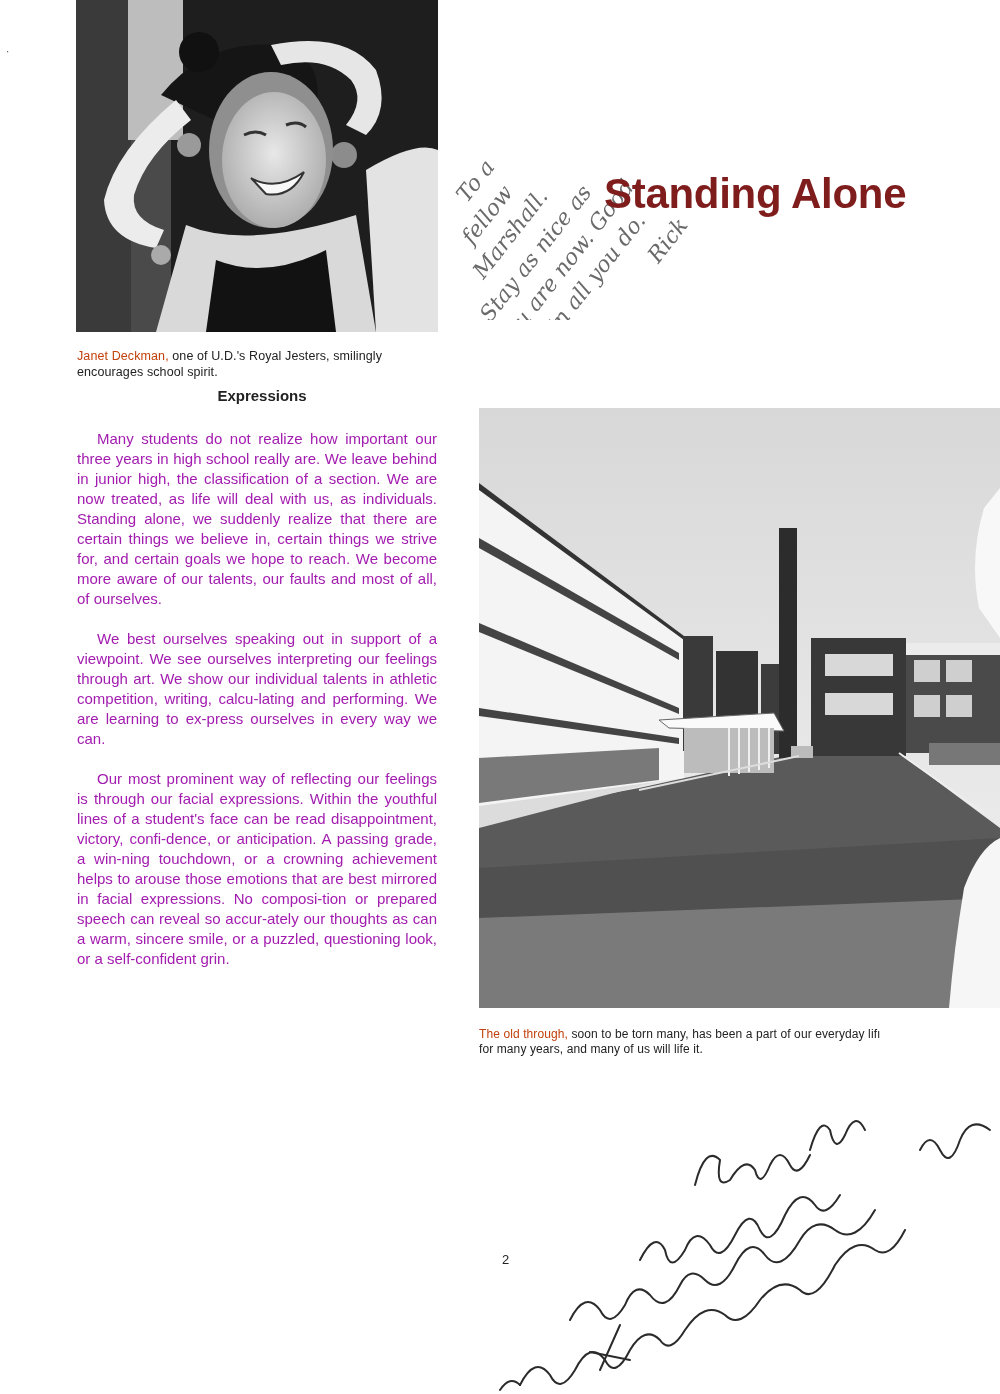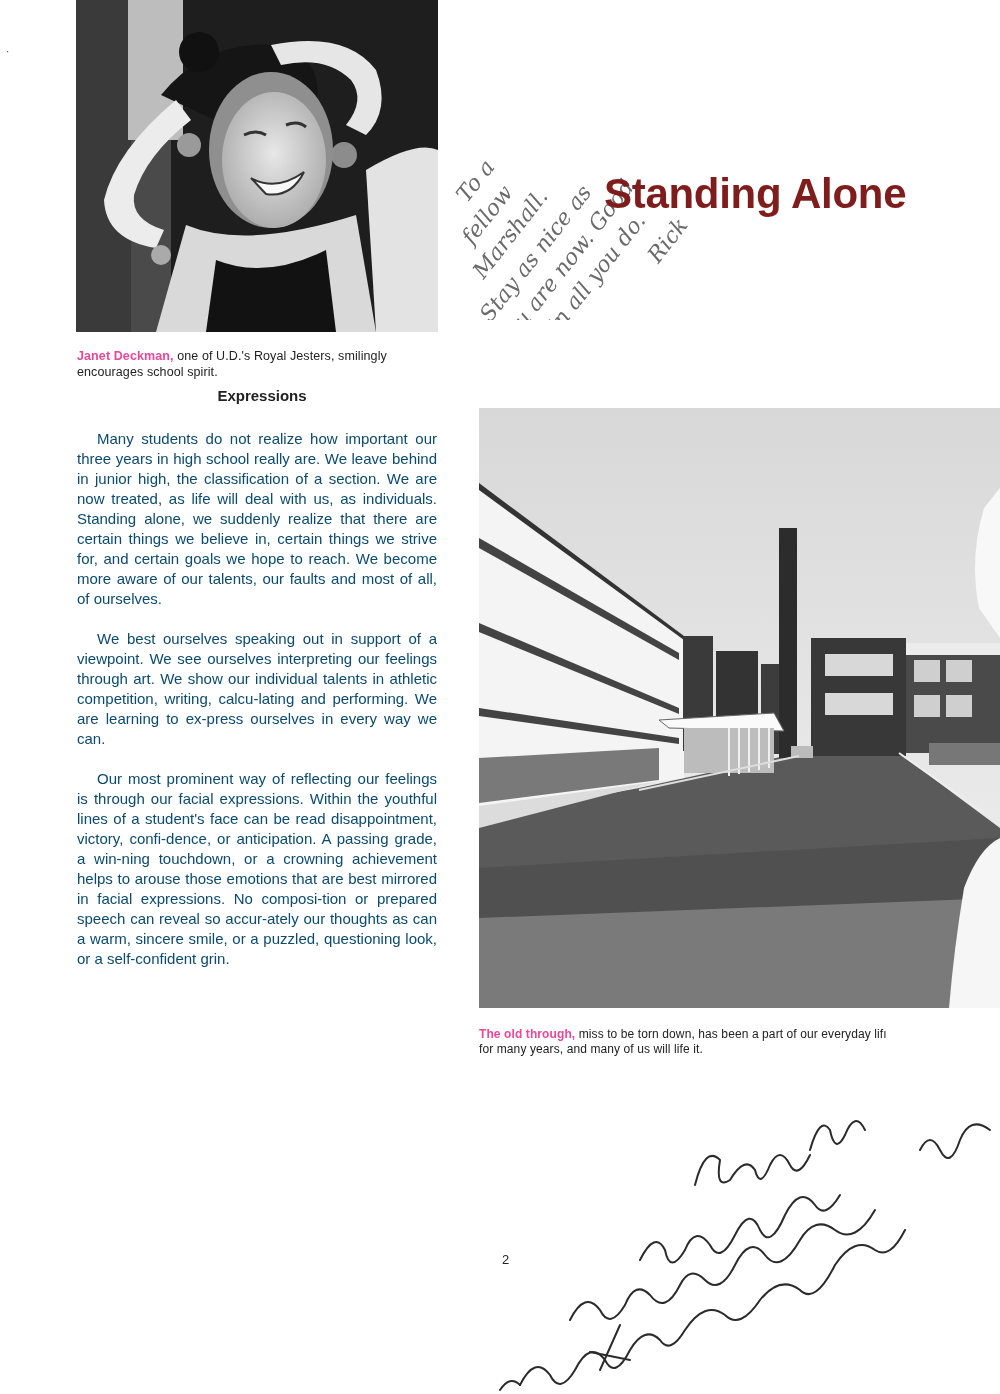--- a/index.html
+++ b/index.html
@@ -4,35 +4,35 @@
 <style>
   html, body { margin: 0; padding: 0; background: #ffffff; }
   body {
     width: 1000px; height: 1394px; position: relative; overflow: hidden;
     font-family: "Liberation Sans", sans-serif; color: #222;
   }
   .photo { position: absolute; overflow: hidden; }
   #jester-photo { left: 76px; top: 0; width: 362px; height: 332px; background: #2a2a2a; }
   #building-photo { left: 479px; top: 408px; width: 521px; height: 600px; background: #e9e9e9; }
   .caption { position: absolute; font-size: 12.5px; line-height: 16px; color: #222; letter-spacing: 0.1px; }
-  .caption b { font-weight: bold; color: #ec4899; }
+  .caption b { font-weight: normal; color: #c2410c; }
   #caption-left { left: 77px; top: 348px; width: 365px; }
   #caption-right { left: 479px; top: 1027px; width: 520px; font-size: 12px; line-height: 15px; white-space: nowrap; }
   #headline {
     position: absolute; left: 604px; top: 170px; font-size: 42px; font-weight: bold;
     color: #7f1d1d; letter-spacing: -0.3px; white-space: nowrap;
   }
   #article { position: absolute; left: 77px; top: 387px; width: 360px; }
   #article-heading {
     text-align: center; font-weight: bold; font-size: 15px; margin: 0 0 25px 0; color: #222;
     padding-left: 10px;
   }
   .para {
     font-size: 15px; line-height: 20px; text-align: justify; margin: 0 0 20px 0;
-    text-indent: 20px; color: #0c4a6e; hyphens: none;
+    text-indent: 20px; color: #a21caf; hyphens: none;
   }
   .para b { font-weight: bold; }
   #page-number { position: absolute; left: 502px; top: 1252px; font-size: 13px; color: #222; }
   .handwriting { position: absolute; pointer-events: none; }
   #note-top { left: 440px; top: 0; width: 300px; height: 320px; }
   #note-bottom { left: 480px; top: 1090px; width: 520px; height: 304px; }
   .scan-mark { position: absolute; font-size: 10px; color: #444; }
 </style>
 </head>
 <body>
@@ -157,21 +157,21 @@
 
     <path d="M420 345 L505 405" stroke="#eee" stroke-width="2"></path>
     <path d="M160 382 L320 348" stroke="#ddd" stroke-width="2"></path>
 
     <path d="M485 480 Q500 440 521 430 L521 600 L470 600 Q475 540 485 480 Z" fill="#f6f6f6"></path>
     <path d="M505 100 Q490 150 500 200 L521 230 L521 80 Z" fill="#f8f8f8"></path>
   </svg>
 </div>
 
 <div id="caption-right" class="caption">
-  <div><b>The old through,</b><span> miss to be torn down, has been a part of our everyday lifı</span></div>
+  <div><b>The old through,</b><span> soon to be torn many, has been a part of our everyday lifı</span></div>
   <div>for many years, and many of us will life it.</div>
 </div>
 
 <div id="page-number">2</div>
 
 <svg id="note-bottom" class="handwriting" viewBox="0 0 520 304">
   <g stroke="#2b2b2b" stroke-width="2" fill="none" stroke-linecap="round">
     <path d="M215 95 q10 -40 25 -25 q-5 30 10 20 q15 -25 25 -10 q5 20 15 -5 q10 -20 20 0 q8 15 20 -10"></path>
     <path d="M330 60 q10 -35 20 -20 q5 25 15 5 q10 -25 20 -5"></path>
     <path d="M160 170 q15 -30 25 -10 q5 25 20 0 q10 -25 25 -5 q10 20 25 -10 q15 -30 25 -5 q10 20 25 -15 q15 -30 30 -10 q10 15 25 -10"></path>

